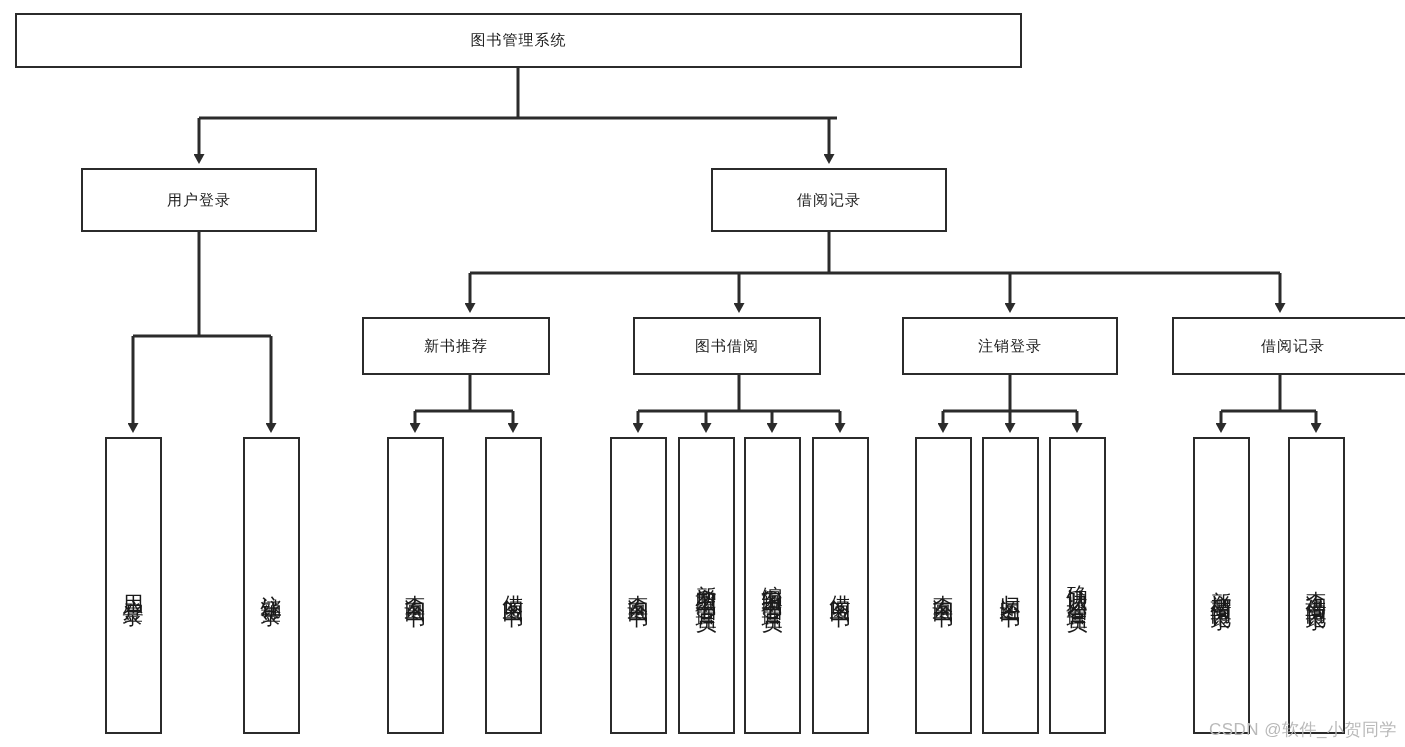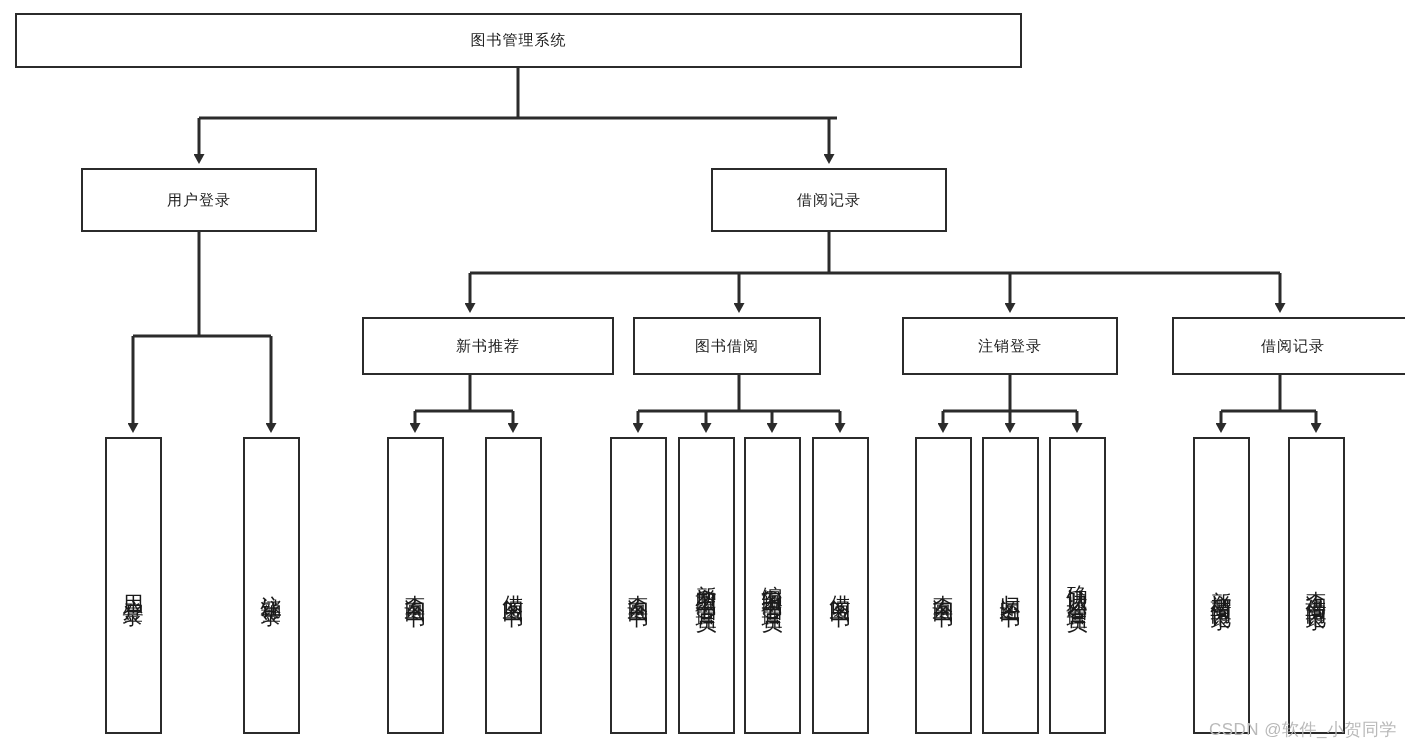--- a/index.html
+++ b/index.html
@@ -128,21 +128,21 @@
     <span class="nlabel">图书管理系统</span>
   </div>
 
   <div class="node horiz" style="left:81px; top:168px; width:236px; height:64px;">
     <span class="nlabel">用户登录</span>
   </div>
   <div class="node horiz" style="left:711px; top:168px; width:236px; height:64px;">
     <span class="nlabel">借阅记录</span>
   </div>
 
-  <div class="node horiz" style="left:362px; top:317px; width:252px; height:58px;">
+  <div class="node horiz" style="left:362px; top:317px; width:188px; height:58px;">
     <span class="nlabel">新书推荐</span>
   </div>
   <div class="node horiz" style="left:633px; top:317px; width:188px; height:58px;text-align:right;">
     <span class="nlabel">图书借阅</span>
   </div>
   <div class="node horiz" style="left:902px; top:317px; width:216px; height:58px;">
     <span class="nlabel">注销登录</span>
   </div>
   <div class="node horiz" style="left:1172px; top:317px; width:242px; height:58px;">
     <span class="nlabel">借阅记录</span>

